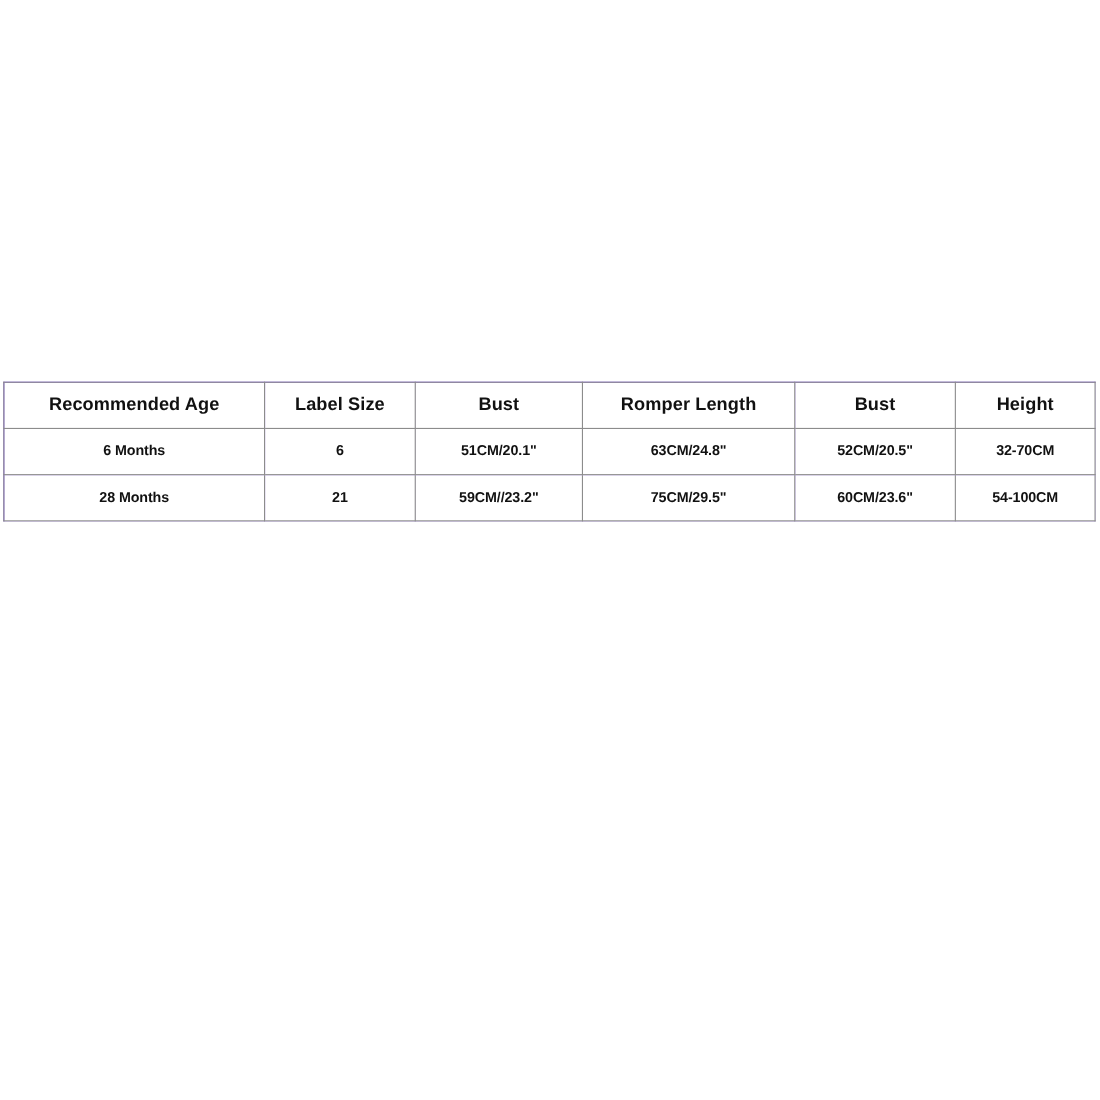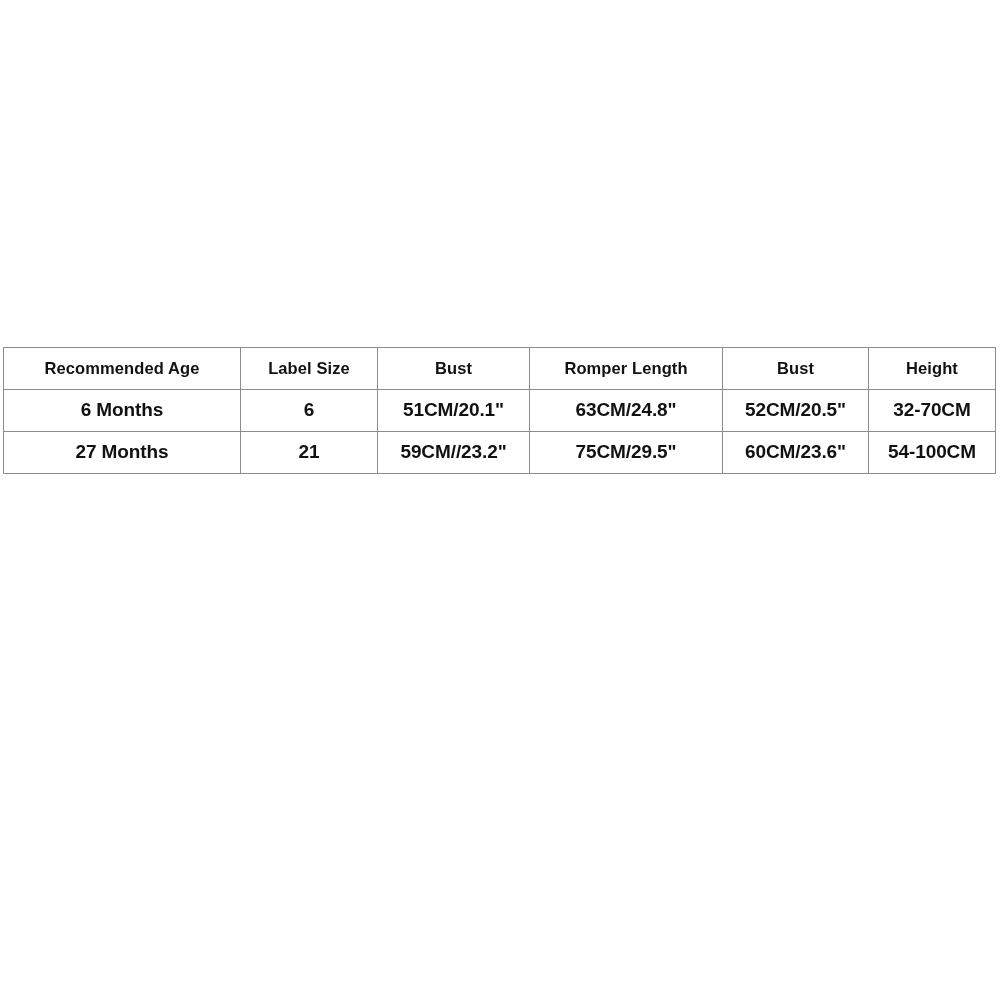--- a/index.html
+++ b/index.html
@@ -41,21 +41,21 @@
   }
 
   table.size-chart td,
   table.size-chart th {
     border: 1px solid #8c8c8c;
     height: 41px;
     padding: 0 4px;
     text-align: center;
     vertical-align: middle;
     font-weight: bold;
-    font-size: 19px;
+    font-size: 13px;
     line-height: 1.1;
     color: #111111;
     letter-spacing: -0.1px;
     white-space: nowrap;
     background: #ffffff;
   }
 
   table.size-chart thead th {
     font-size: 16.5px;
     letter-spacing: 0.1px;
@@ -97,21 +97,21 @@
       <tbody>
         <tr>
           <td>6 Months</td>
           <td>6</td>
           <td>51CM/20.1"</td>
           <td>63CM/24.8"</td>
           <td>52CM/20.5"</td>
           <td>32-70CM</td>
         </tr>
         <tr>
-          <td>27 Months</td>
+          <td>28 Months</td>
           <td>21</td>
           <td>59CM//23.2"</td>
           <td>75CM/29.5"</td>
           <td>60CM/23.6"</td>
           <td>54-100CM</td>
         </tr>
       </tbody>
     </table>
   </div>
 

